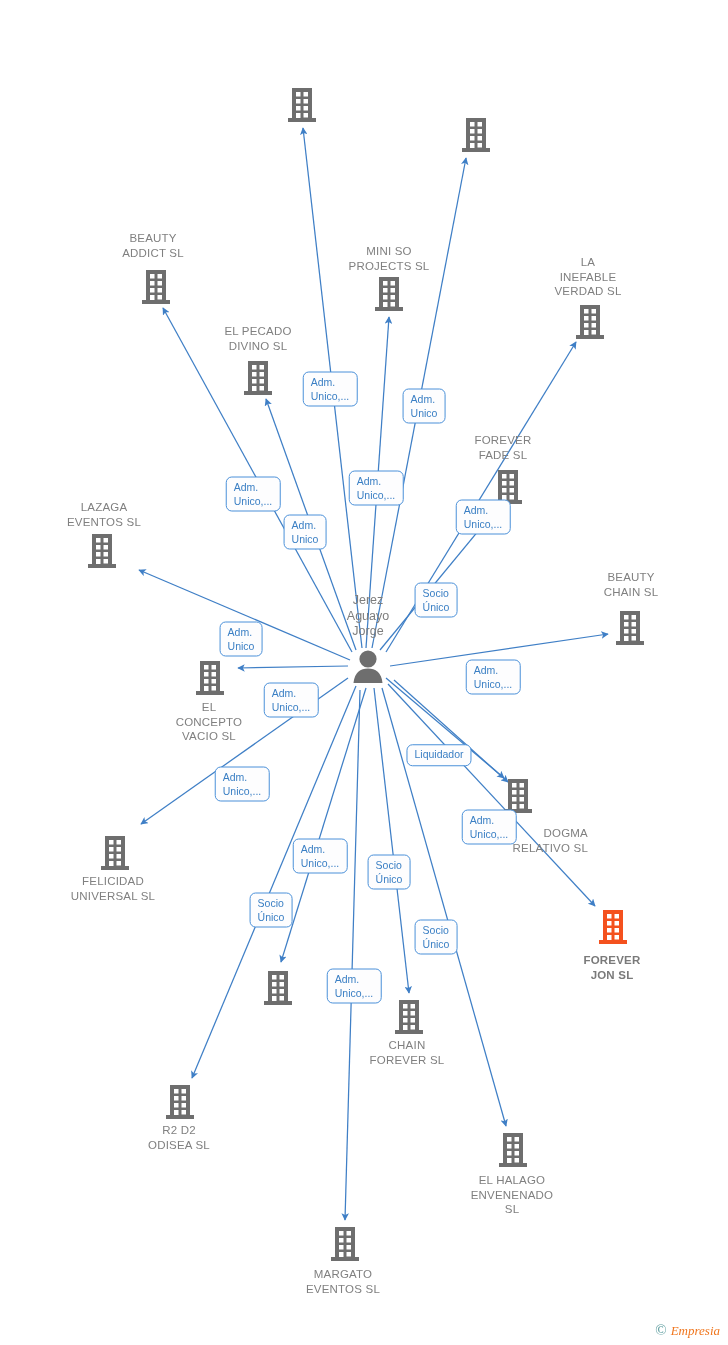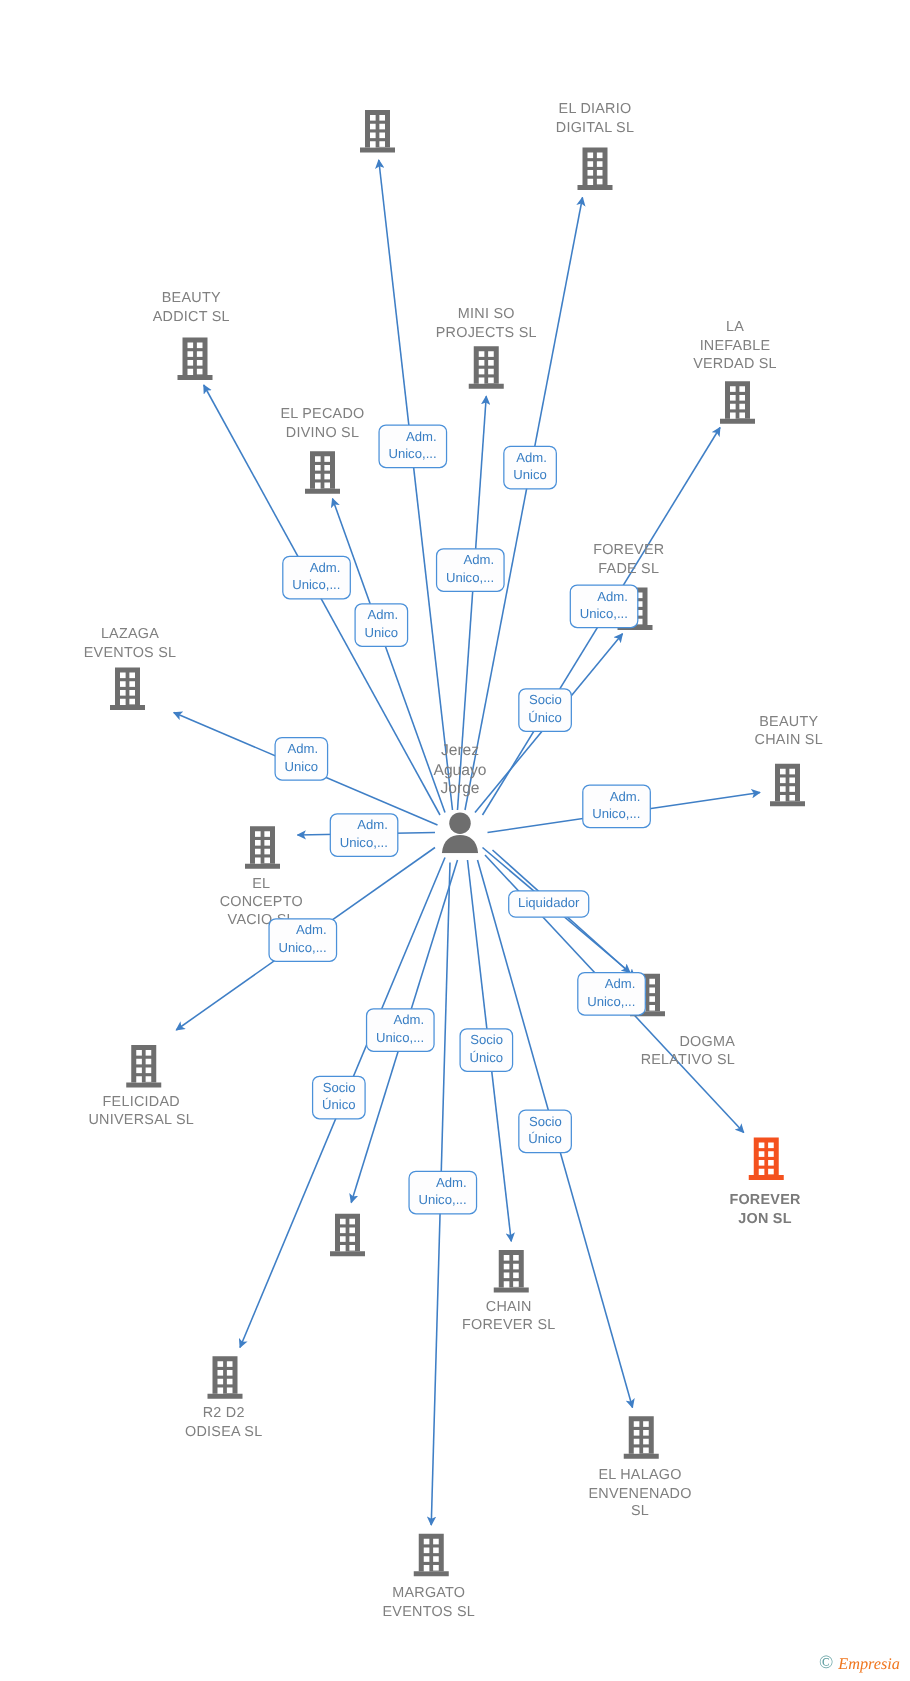--- a/index.html
+++ b/index.html
@@ -9,22 +9,22 @@
   #edges{position:absolute;left:0;top:0;width:728px;height:1345px;}
   .node{position:absolute;transform:translate(-50%,-50%);display:flex;flex-direction:column;
         align-items:center;justify-content:flex-start;width:130px;}
   .nlabel{font-size:11.5px;line-height:14.6px;color:#808080;text-align:center;
           letter-spacing:.2px;white-space:pre-line;font-weight:400;}
   .nlabel.orange{color:#7a7a7a;font-weight:700;}
   .nicon{width:34px;height:38px;display:block;}
   .person-label{font-size:12.5px;line-height:15.5px;color:#7d7d7d;text-align:center;}
   .edge-label{position:absolute;transform:translate(-50%,-50%);
               background:#fdfdfe;border:1.4px solid #4a90d9;border-radius:6px;
-              color:#3a7fc4;font-size:10.5px;line-height:13.5px;text-align:right;
-              padding:3px 7px;white-space:pre-line;box-sizing:border-box;}
+              color:#3a7fc4;font-size:10.5px;line-height:13.5px;text-align:left;
+              padding:3px 7px;white-space:pre-line;box-sizing:border-box;margin-top:32px;}
   .wm{position:absolute;right:8px;bottom:6px;display:flex;align-items:center;gap:4px;}
   .wm-c{font-size:15px;color:#5f9ea0;font-family:"Liberation Serif",serif;}
   .wm-t{font-size:13px;color:#f0761e;font-family:"Liberation Serif",serif;font-style:italic;}
 </style>
 </head>
 <body>
 
 <div id="canvas">
 
   <svg id="edges" viewBox="0 0 728 1345" xmlns="http://www.w3.org/2000/svg">
@@ -308,22 +308,20 @@
           <rect x="11" y="27" width="4.5" height="5" fill="#fff"></rect>
           <rect x="18.5" y="27" width="4.5" height="4.5" fill="#fff"></rect>
         </svg>
       </div>
     </div>
 
   <div class="wm">
     <span class="wm-c">©</span>
     <span class="wm-t">Empresia</span>
   </div>
-    <div class="nlabel" style="position: absolute; left: 476px; top: 95px; transform: translate(-50%, -50%); width: 150px;">EL DIARIO
-DIGITAL  SL</div>
     <div class="nlabel" style="position: absolute; left: 153px; top: 246px; transform: translate(-50%, -50%); width: 150px;">BEAUTY
 ADDICT  SL</div>
     <div class="nlabel" style="position: absolute; left: 389px; top: 259px; transform: translate(-50%, -50%); width: 150px;">MINI SO
 PROJECTS  SL</div>
     <div class="nlabel" style="position: absolute; left: 588px; top: 277px; transform: translate(-50%, -50%); width: 150px;">LA
 INEFABLE
 VERDAD  SL</div>
     <div class="nlabel" style="position: absolute; left: 258px; top: 339px; transform: translate(-50%, -50%); width: 150px;">EL PECADO
 DIVINO  SL</div>
     <div class="nlabel" style="position: absolute; left: 503px; top: 448px; transform: translate(-50%, -50%); width: 150px;">FOREVER

